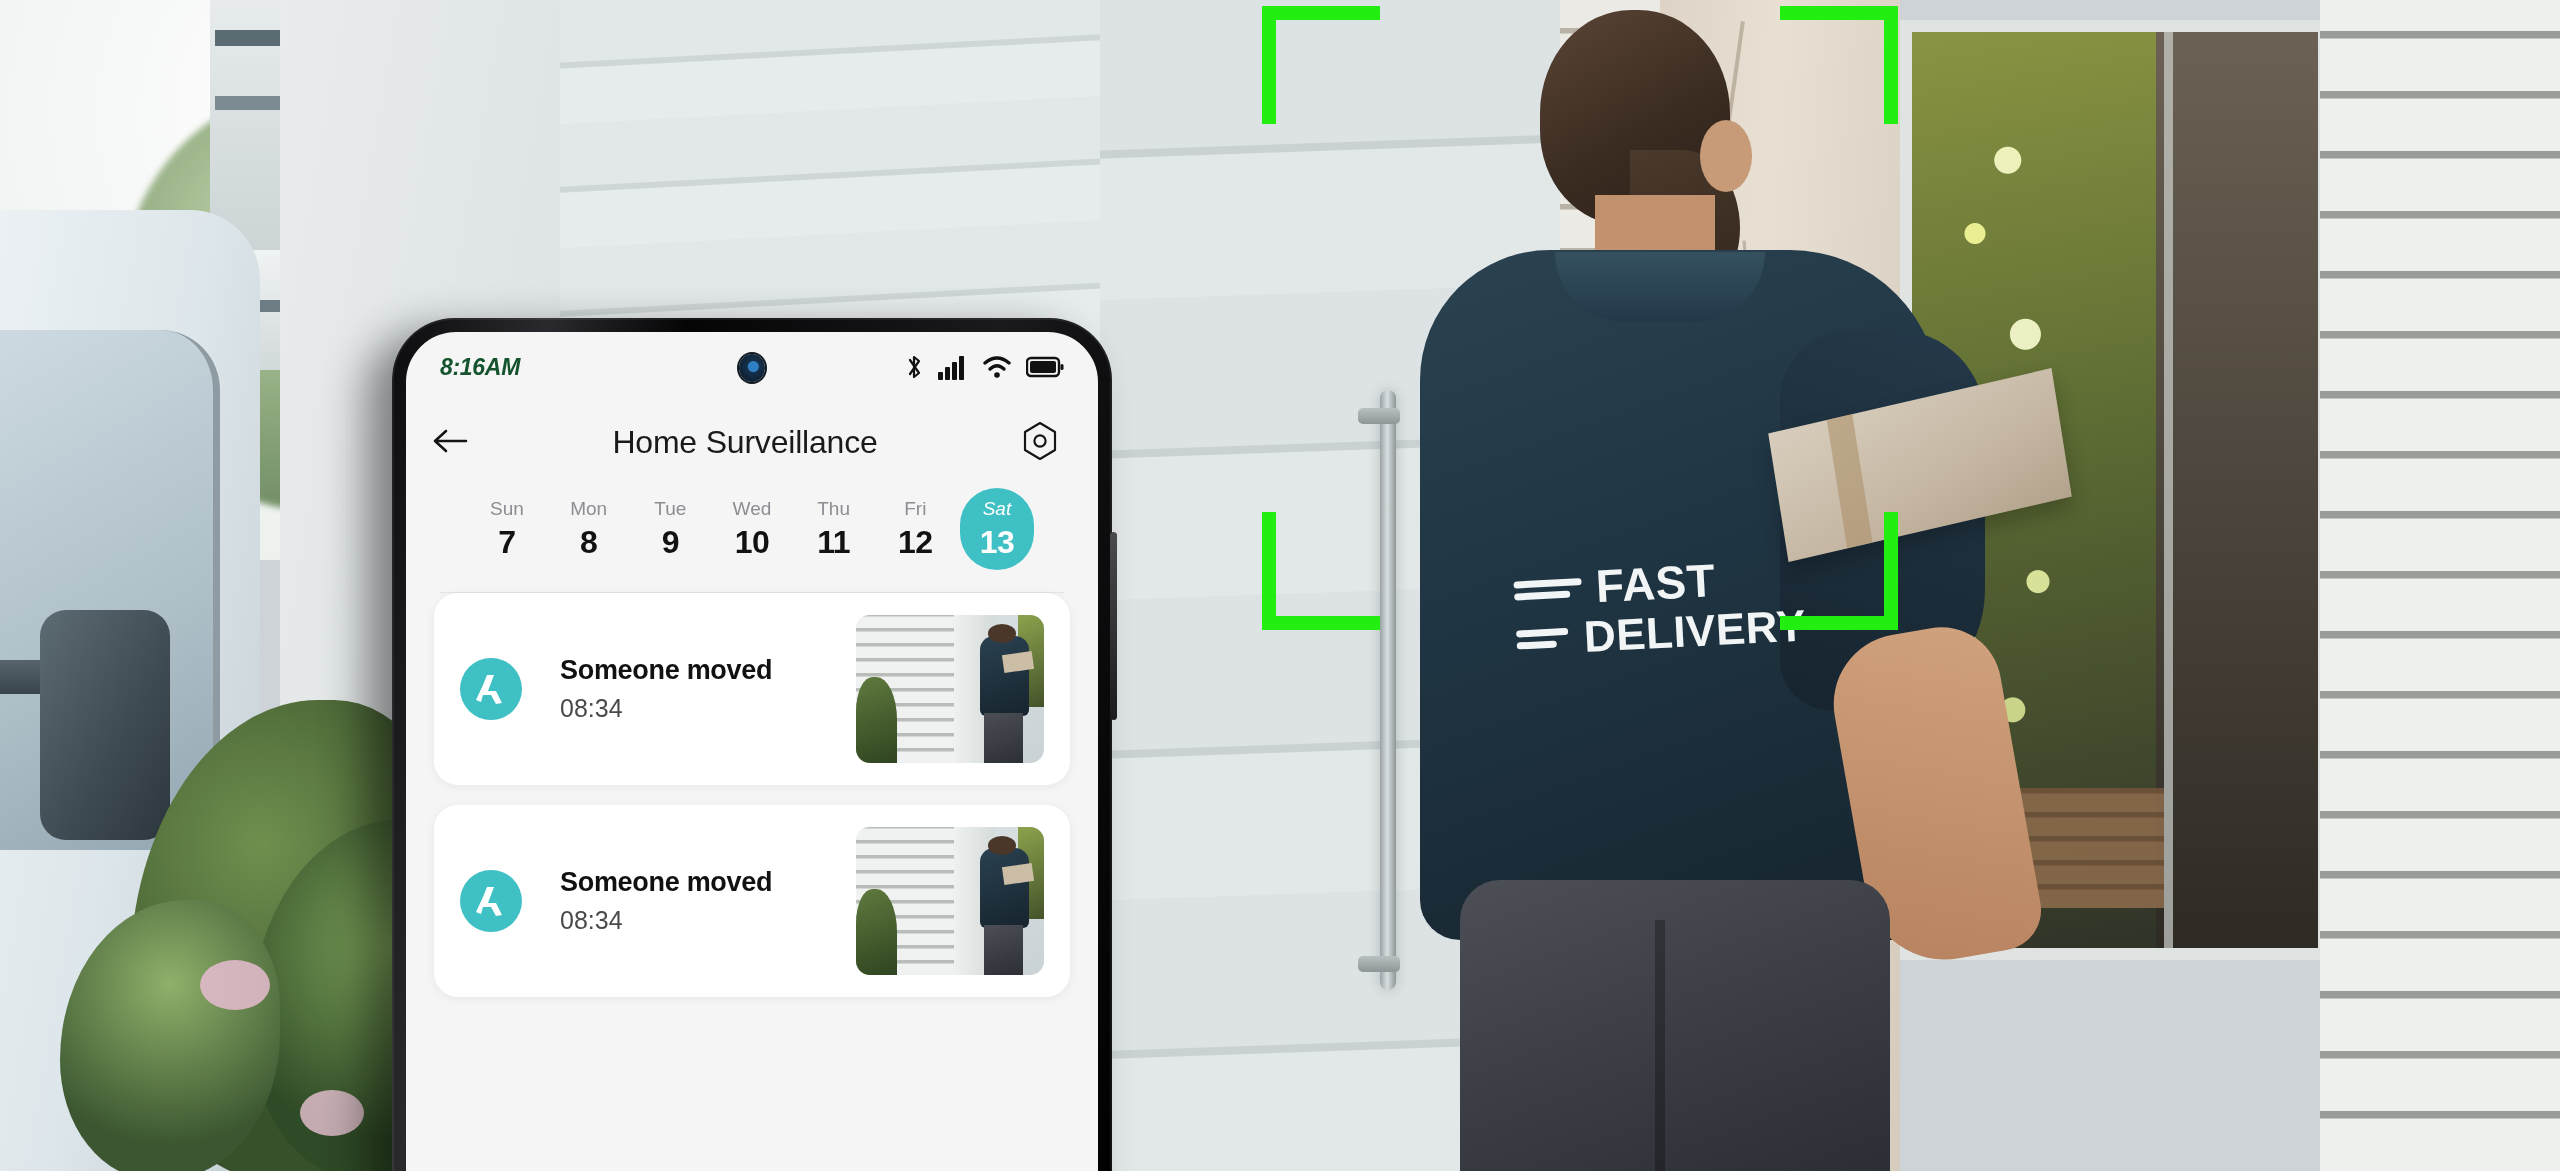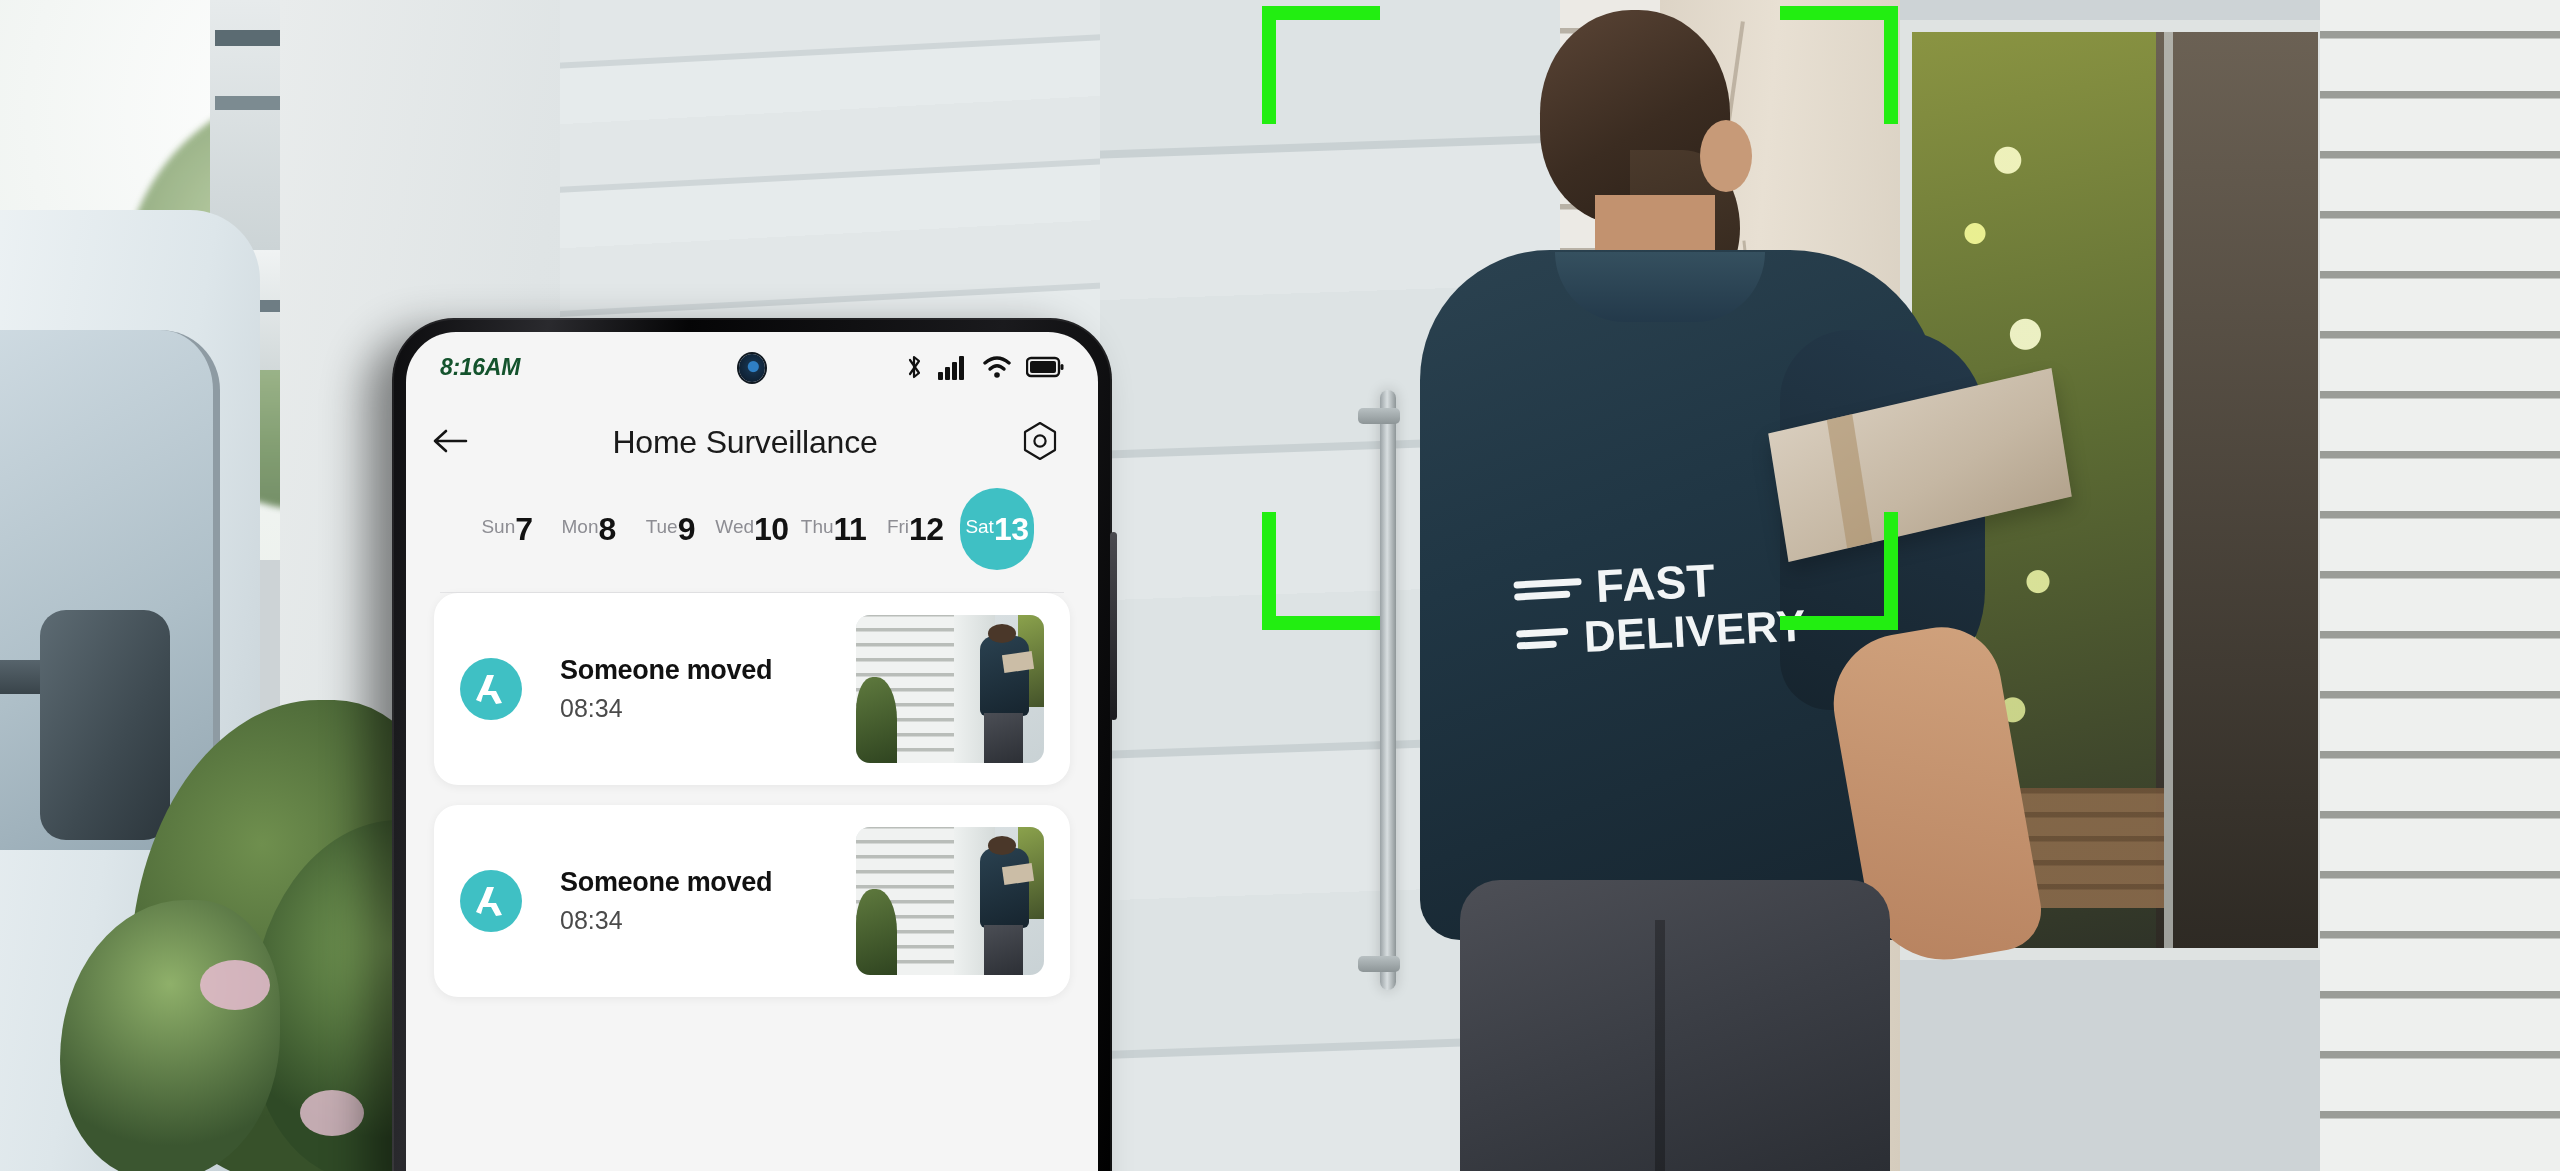--- a/index.html
+++ b/index.html
@@ -300,27 +300,27 @@
 
   
   .days {
     display:flex; align-items:center; justify-content: space-between;
     padding: 16px 30px 22px 30px;
     border-bottom: 1px solid #e3e3e5;
     margin: 0 34px;
   }
   .day {
     width: 74px; height: 82px; border-radius: 41px;
-    display:flex; flex-direction:row; align-items:center; justify-content:center;
+    display:flex; flex-direction:column; align-items:center; justify-content:center;
     cursor: pointer;
   }
   .day .dow { font-size: 19px; color: #8d8d93; margin-bottom: 4px; }
   .day .dom { font-size: 32px; color: #121212; font-weight: 700; letter-spacing:-.5px; }
   .day.selected { background: var(--accent, #3fc0c4); }
-  .day.selected .dow { color: #ffffff; }
+  .day.selected .dow { color: #ffffff; font-style: italic; }
   .day.selected .dom { color: #ffffff; }
 
   
   .filter {
     display:flex; align-items:center; gap: 16px;
     padding: 26px 36px 22px 36px; cursor: pointer;
   }
   .filter .label { font-size: 25px; color: #7d86a8; }
 
   

